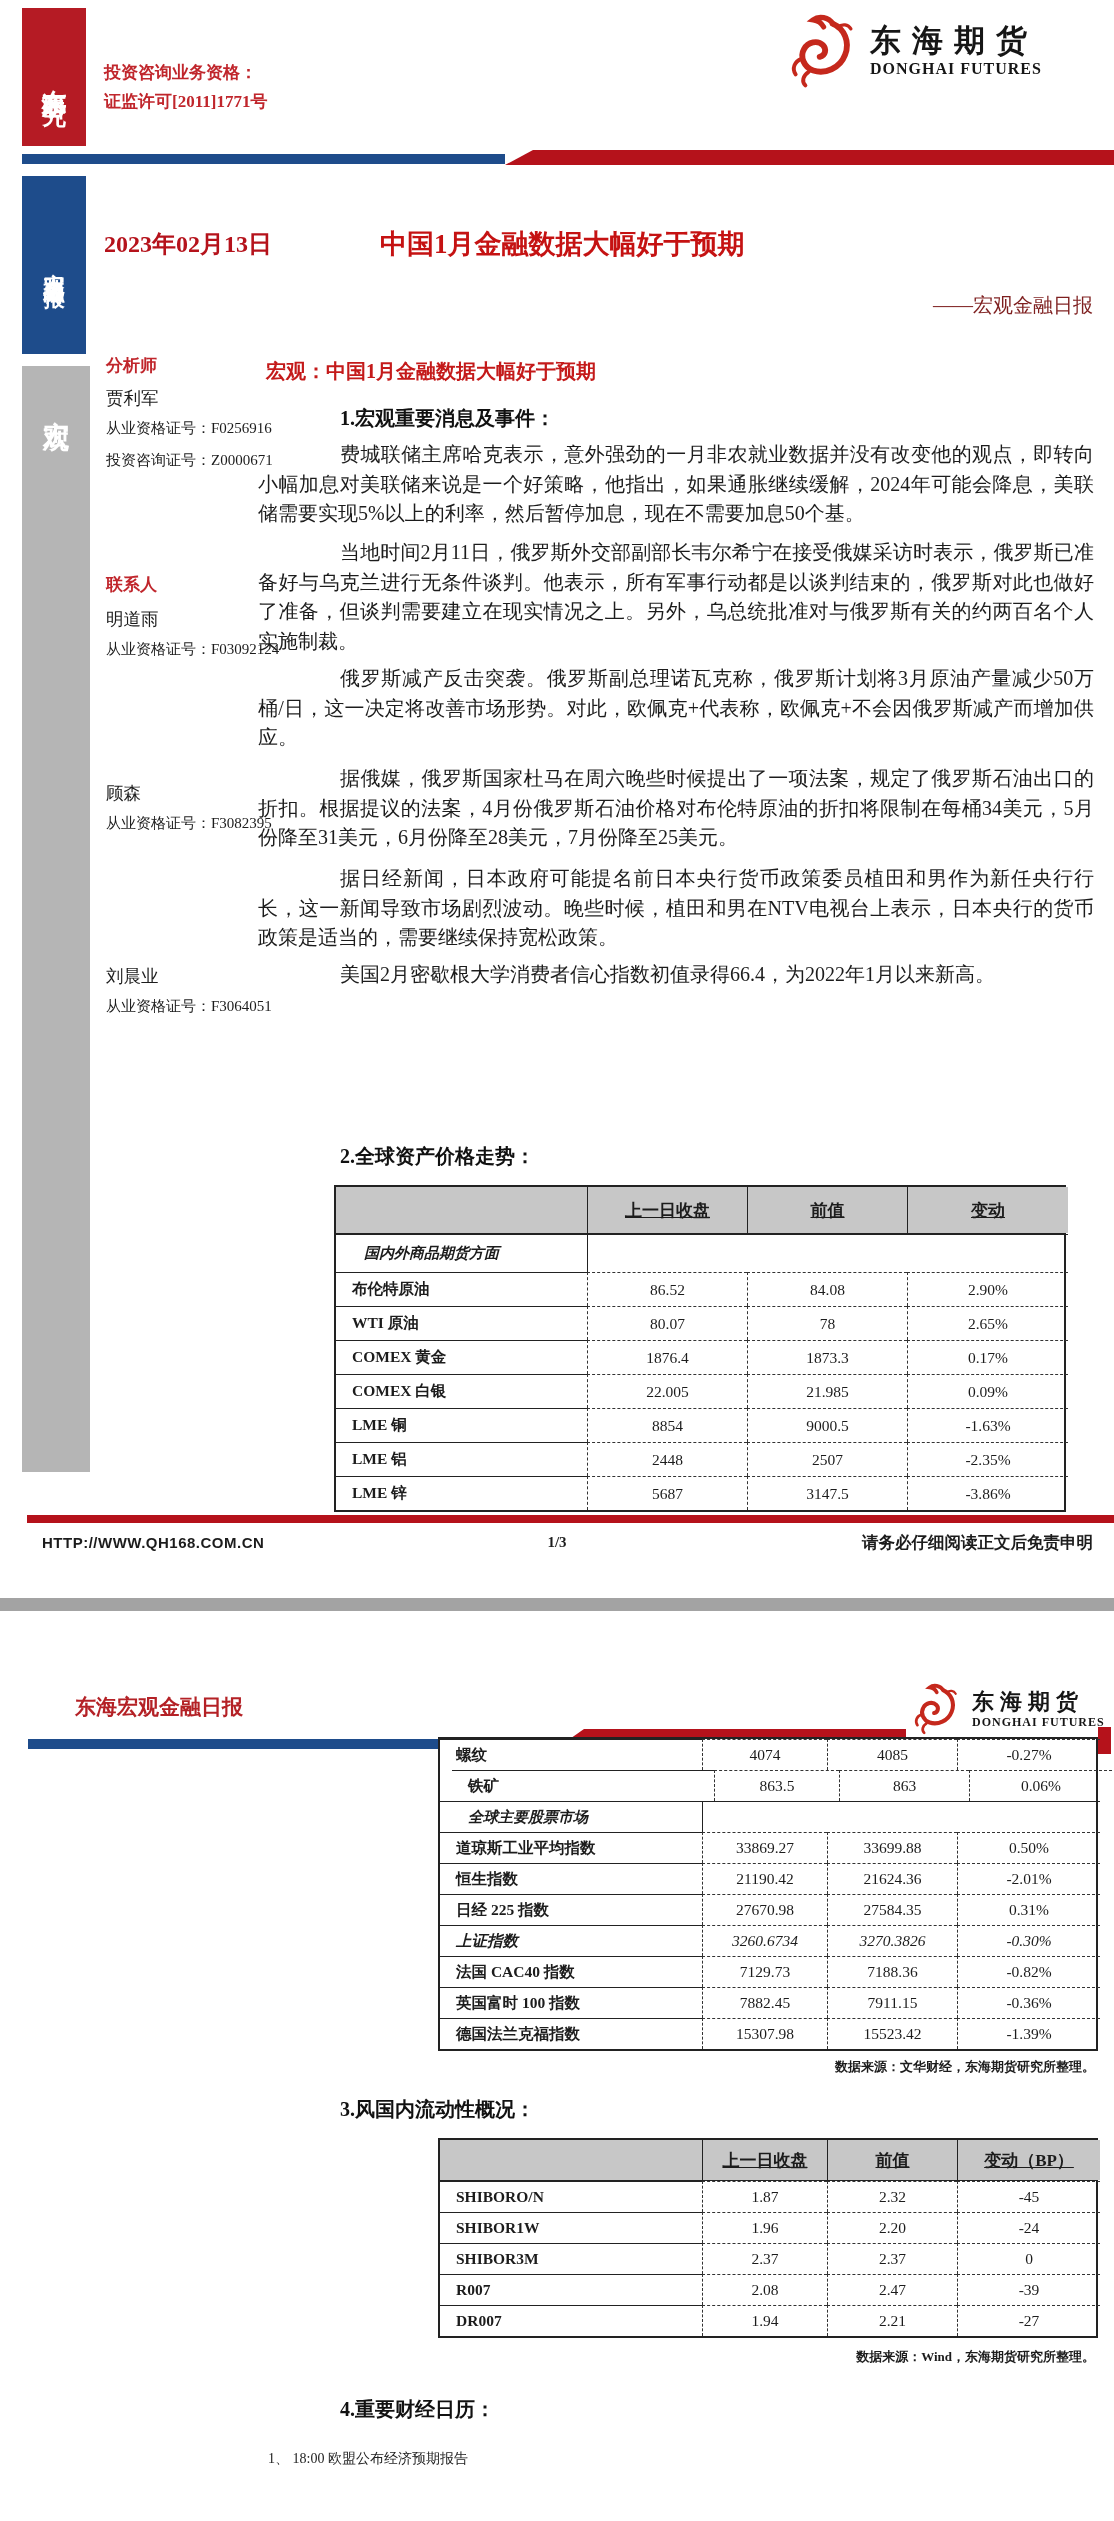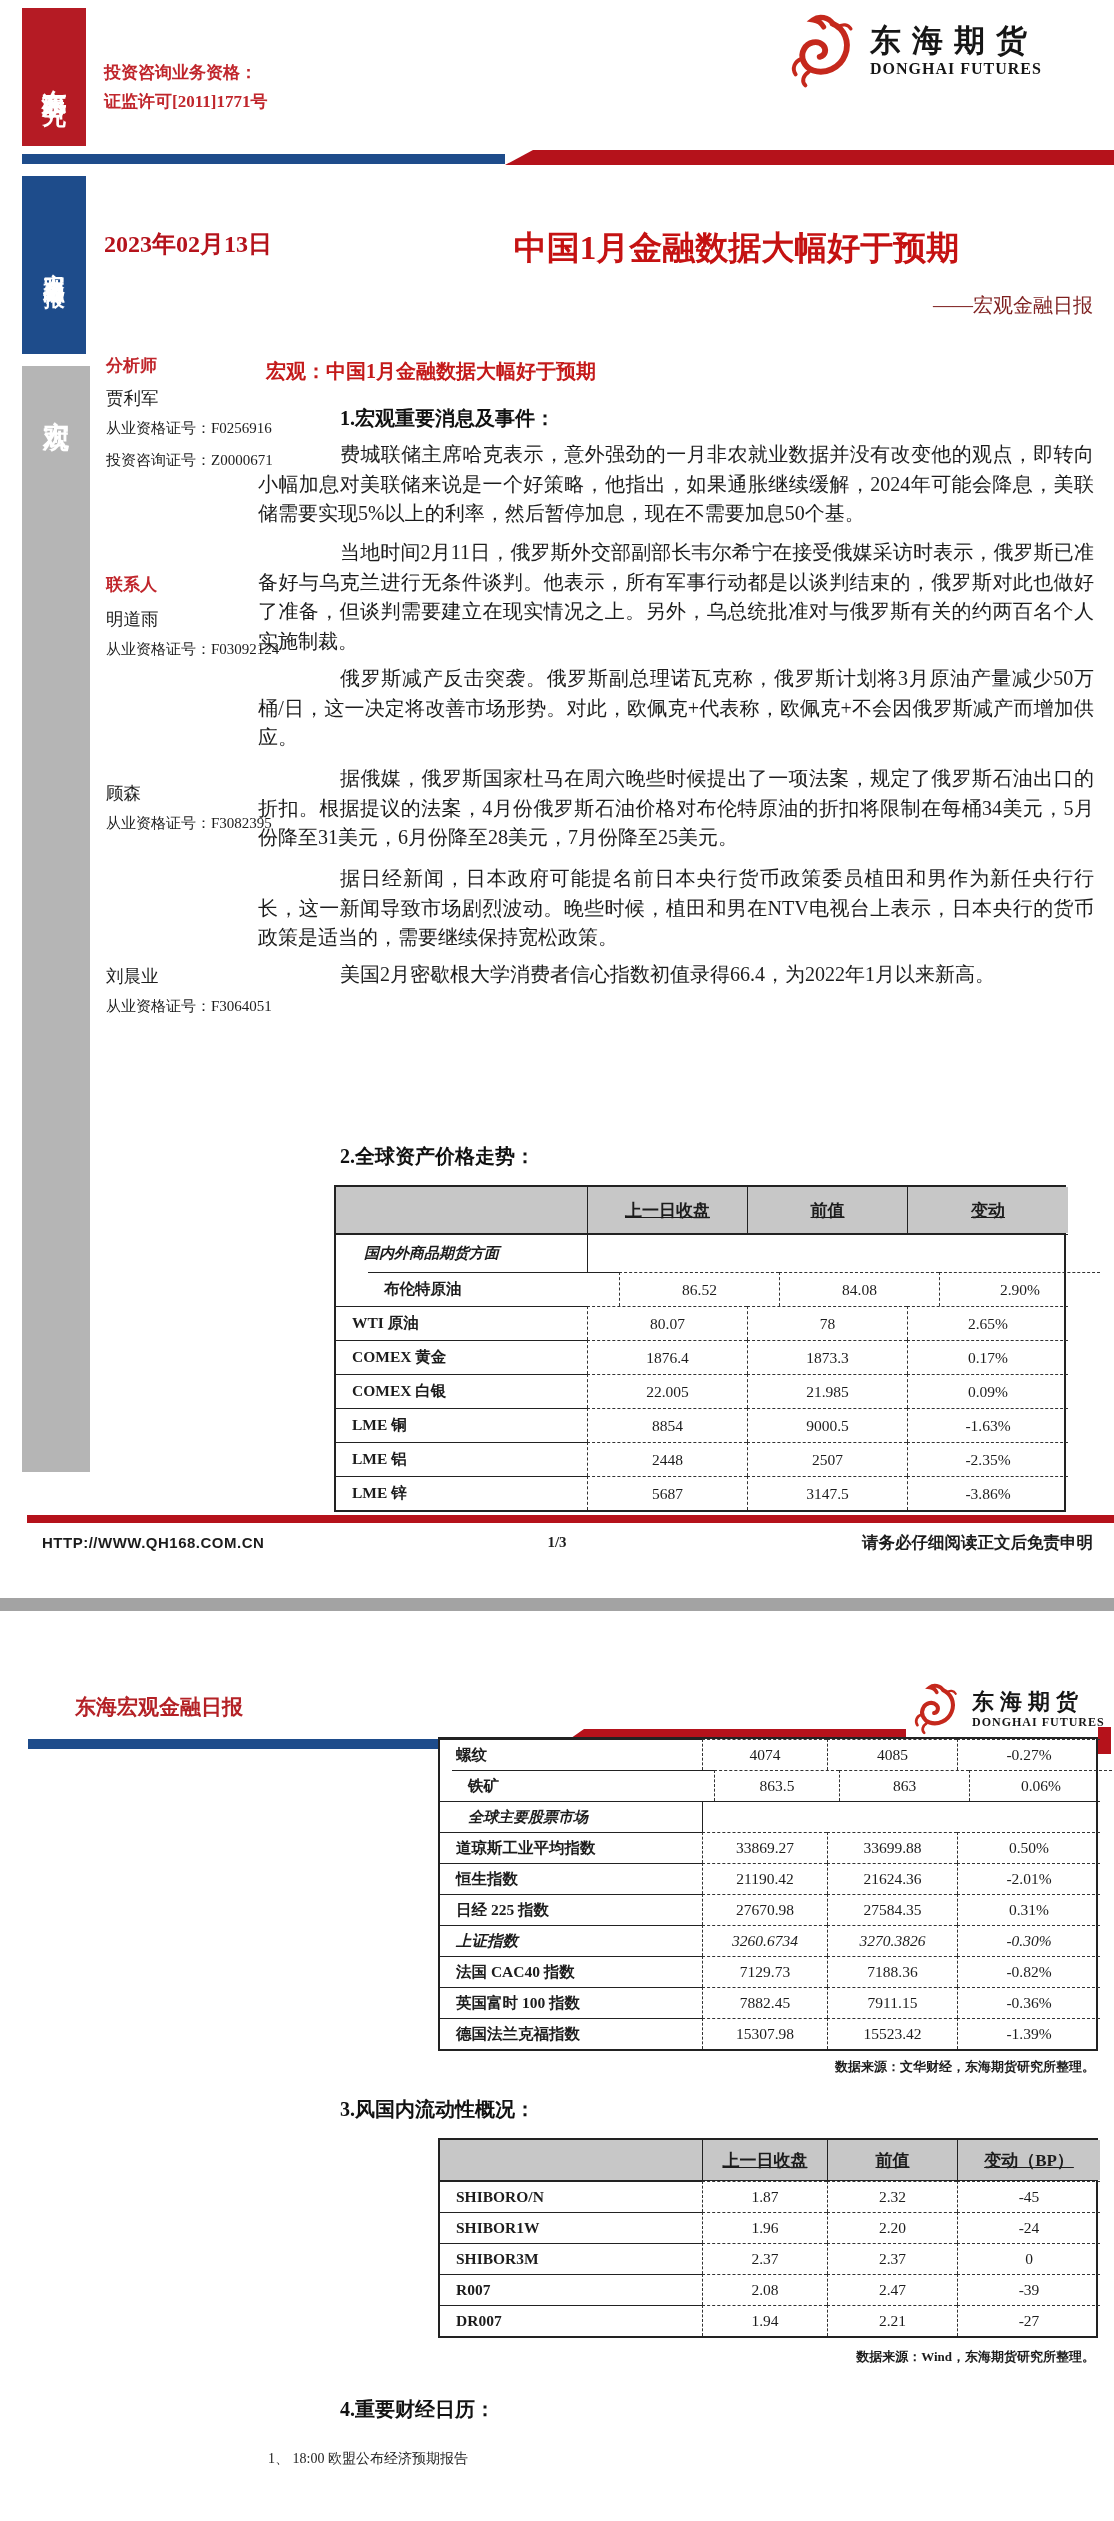--- a/index.html
+++ b/index.html
@@ -31,21 +31,21 @@
   .logo-text .cn{font-weight:bold;color:#161616;letter-spacing:11px;white-space:nowrap;}
   .logo-text .en{font-weight:bold;color:#161616;letter-spacing:1px;white-space:nowrap;}
   .logo1{left:782px;top:12px;}
   .logo1 .cn{font-size:31px;line-height:36px;}
   .logo1 .en{font-size:16px;line-height:20px;}
   .logo2{left:908px;top:1682px;}
   .logo2 .cn{font-size:22px;line-height:26px;letter-spacing:6px;}
   .logo2 .en{font-size:12px;line-height:15px;}
 
   .date{left:104px;top:228px;color:#b5121b;font-weight:bold;font-size:24px;}
-  .main-title{left:380px;top:226px;width:713px;text-align:center;color:#c51212;font-weight:bold;font-size:33px;}
+  .main-title{left:380px;top:226px;width:713px;color:#c51212;font-weight:bold;font-size:27px;}
   .subtitle{left:600px;top:292px;width:493px;text-align:right;color:#7e1f1f;font-size:20px;}
 
   
   .an-label{color:#c0262c;font-weight:bold;font-size:17px;}
   .an-name{font-size:17.5px;}
   .an-cert{font-size:15px;}
   .anx{left:106px;}
 
   
   .sec-red{left:266px;top:358px;color:#c41a1a;font-weight:bold;font-size:20px;}
@@ -154,21 +154,21 @@
       <div class="trow thead" style="height: 46px;">
         <div class="tcell h c0"></div>
         <div class="tcell h c1">上一日收盘</div>
         <div class="tcell h c2">前值</div>
         <div class="tcell h c3">变动</div>
       </div>
       <div class="trow tsection" style="height: 38px;">
         <div class="tcell section-label">国内外商品期货方面</div>
         <div class="tcell fill"></div>
       </div>
-      <div class="trow tdata" style="height: 34px; padding-left: 32px;">
+      <div class="trow tdata" style="height: 34px;">
         <div class="tcell label">布伦特原油</div>
         <div class="tcell num">86.52</div>
         <div class="tcell num">84.08</div>
         <div class="tcell num">2.90%</div>
       </div>
       <div class="trow tdata" style="height: 34px;">
         <div class="tcell label">WTI 原油</div>
         <div class="tcell num">80.07</div>
         <div class="tcell num">78</div>
         <div class="tcell num">2.65%</div>

